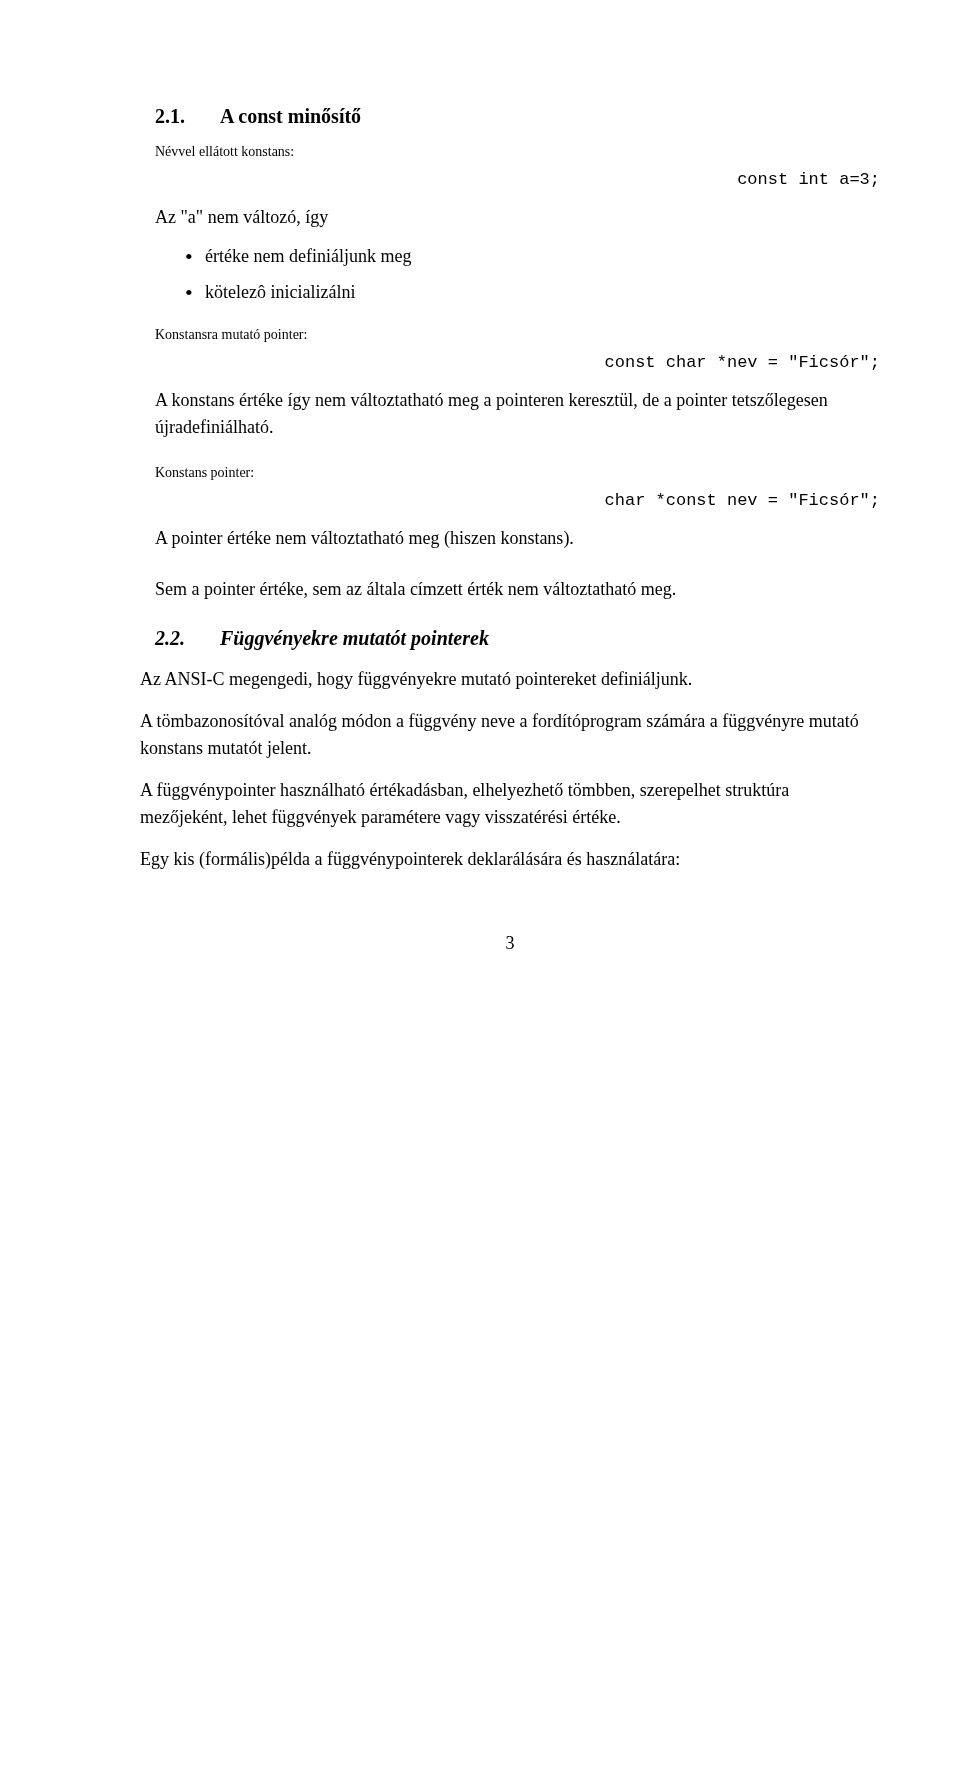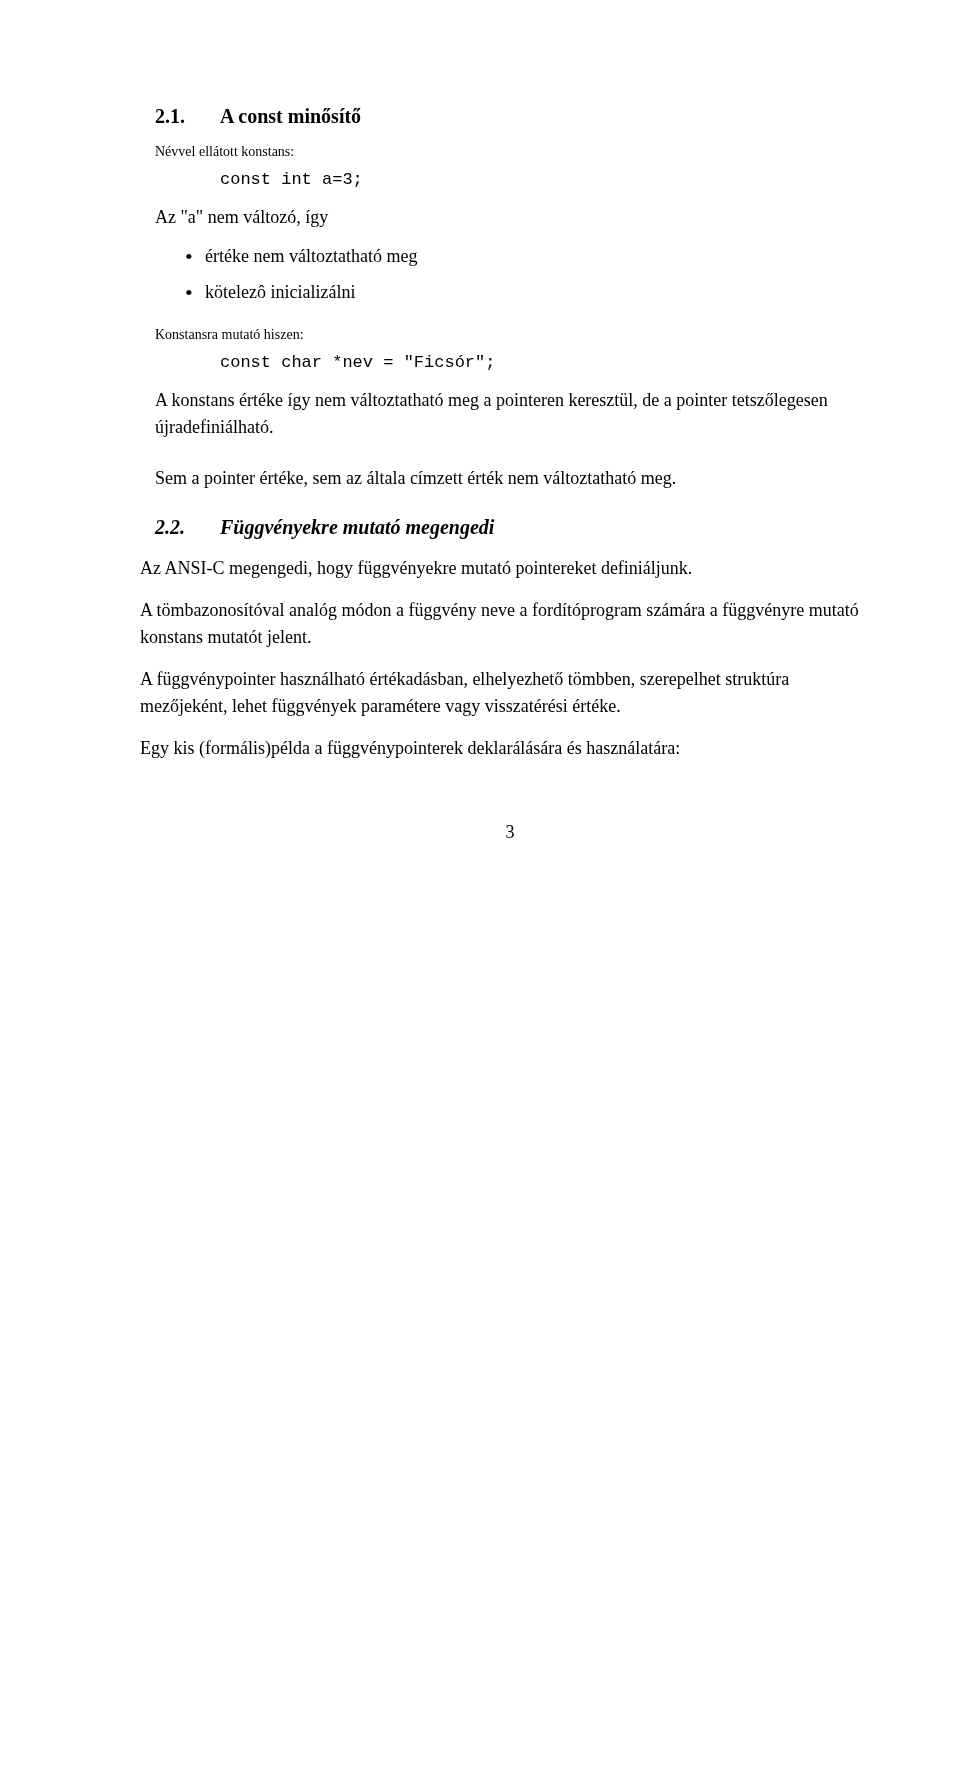--- a/index.html
+++ b/index.html
@@ -28,20 +28,21 @@
       font-size: 14px;
       margin-bottom: 8px;
     }
 
     .code-block {
       font-family: "Courier New", Courier, monospace;
       font-size: 17px;
       margin: 10px 0 10px 80px;
       display: block;
       white-space: pre;
+      text-align: right;
     }
 
     .bullet-list {
       list-style: none;
       margin: 8px 0 12px 30px;
       padding: 0;
     }
 
     .bullet-list li {
       font-size: 18px;
@@ -86,41 +87,46 @@
   <div class="section-heading">
     <span>2.1.</span>
     <span>A const minősítő</span>
   </div>
 
   <div class="section-block">
     <div class="label-text">Névvel ellátott konstans:</div>
     <code class="code-block">const int a=3;</code>
     <div class="body-text">Az "a" nem változó, így</div>
     <ul class="bullet-list">
-      <li>értéke nem változtatható meg</li>
+      <li>értéke nem definiáljunk meg</li>
       <li>kötelezô inicializálni</li>
     </ul>
   </div>
 
   <div class="section-block">
-    <div class="label-text">Konstansra mutató hiszen:</div>
+    <div class="label-text">Konstansra mutató pointer:</div>
     <code class="code-block">const char *nev = "Ficsór";</code>
     <div class="body-text">A konstans értéke így nem változtatható meg a pointeren keresztül, de a pointer tetszőlegesen újradefiniálható.</div>
   </div>
 
+  <div class="section-block">
+    <div class="label-text">Konstans pointer:</div>
+    <code class="code-block">char *const nev = "Ficsór";</code>
+    <div class="body-text">A pointer értéke nem változtatható meg (hiszen konstans).</div>
+  </div>
 
   <div class="section-block">
     <div class="body-text">Sem a pointer értéke, sem az általa címzett érték nem változtatható meg.</div>
   </div>
 </div>
 
 <div class="section-block">
   <div class="section-heading bold-italic-heading">
     <span>2.2.</span>
-    <span>Függvényekre mutató megengedi</span>
+    <span>Függvényekre mutatót pointerek</span>
   </div>
   <div class="body-text">Az ANSI-C megengedi, hogy függvényekre mutató pointereket definiáljunk.</div>
   <div class="body-text">A tömbazonosítóval analóg módon a függvény neve a fordítóprogram számára a függvényre mutató konstans mutatót jelent.</div>
   <div class="body-text">A függvénypointer használható értékadásban, elhelyezhető tömbben, szerepelhet struktúra mezőjeként, lehet függvények paramétere vagy visszatérési értéke.</div>
   <div class="body-text">Egy kis (formális)példa a függvénypointerek deklarálására és használatára:</div>
 </div>
 
 <div class="page-number">3</div>
 
 </body></html>

